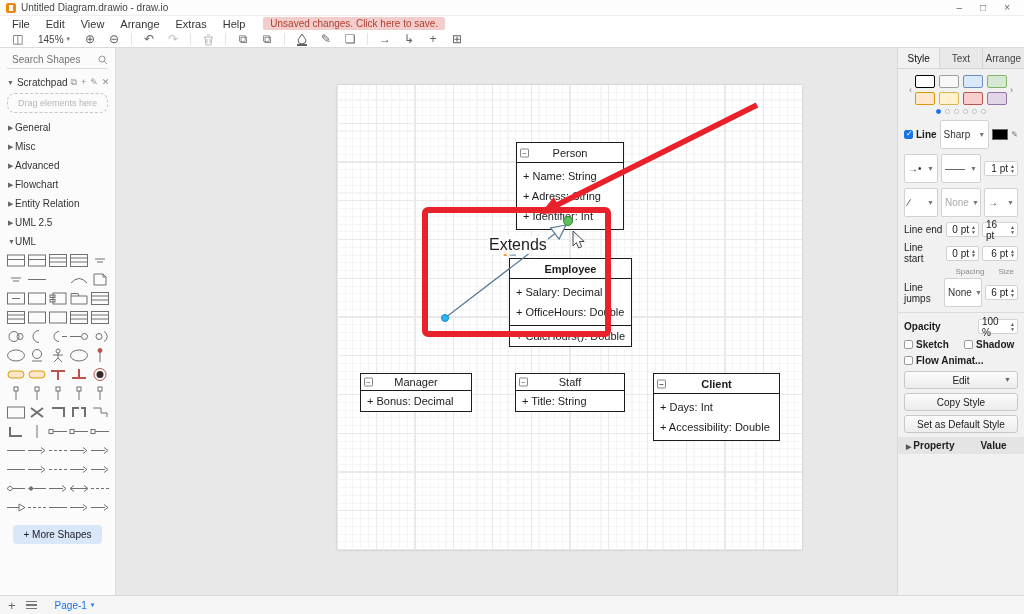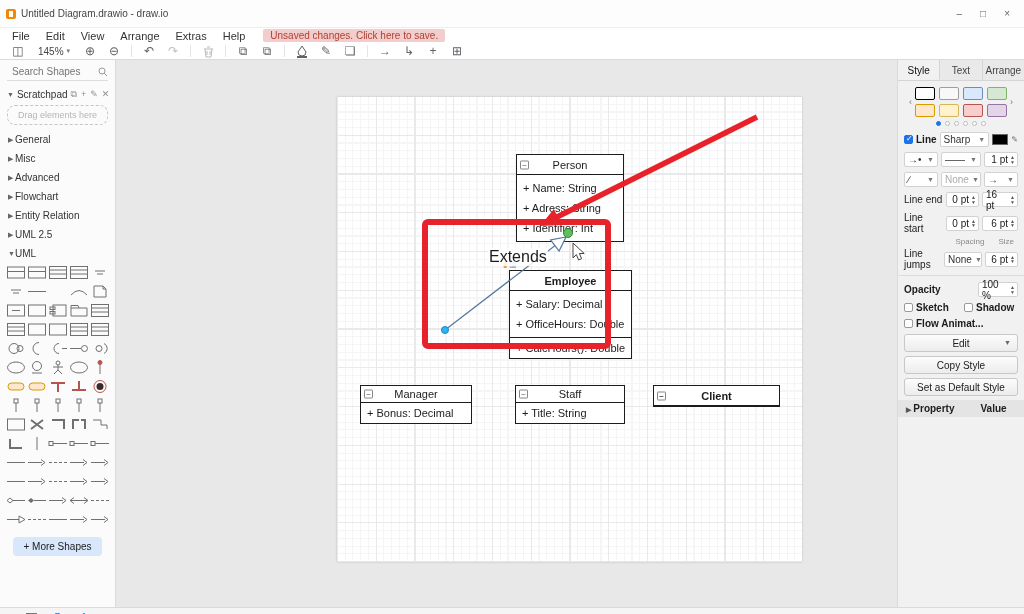--- a/index.html
+++ b/index.html
@@ -1,19 +1,19 @@
 <!DOCTYPE html>
 <html><head>
 <meta charset="utf-8">
 <style>
   * { margin:0; padding:0; box-sizing:border-box; }
   html,body { width:1024px; height:614px; overflow:hidden; font-family:"Liberation Sans",sans-serif; background:#fff; color:#333; }
 
   
-  .titlebar { height:28px; display:flex; align-items:center; background:#fdfdfd; border-bottom:1px solid #eee; padding:0 6px; font-size:10px; color:#444; }
+  .titlebar { height:16px; display:flex; align-items:center; background:#fdfdfd; border-bottom:1px solid #eee; padding:0 6px; font-size:10px; color:#444; }
   .app-logo { width:10px; height:10px; background:#f08705; border-radius:2px; margin-right:5px; position:relative; }
   .app-logo::after { content:""; position:absolute; left:3px; top:2px; width:4px; height:6px; background:#fff; }
   .win-controls { margin-left:auto; display:flex; gap:18px; color:#666; font-size:10px; padding-right:8px; }
   .win-controls span { cursor:default; }
 
   .menubar { height:15px; display:flex; align-items:center; background:#fff; padding:0 4px; font-size:11px; color:#333; }
   .menu-item { padding:0 8px; cursor:default; }
   .unsaved-badge { margin-left:10px; background:#f3cccc; color:#ae4132; font-size:10px; padding:1px 7px; border-radius:2px; }
 
   .toolbar { height:17px; display:flex; align-items:center; background:#fff; border-bottom:1px solid #dadada; padding:0 8px; gap:4px; font-size:12px; color:#5f6368; }
@@ -73,21 +73,21 @@
   .swatch-grid { display:grid; grid-template-columns:repeat(4,1fr); gap:4px; }
   .swatch { width:20px; height:13px; border-radius:2px; border:1px solid #999; cursor:default; }
   .dots { display:flex; justify-content:center; gap:4px; margin:4px 0 6px; }
   .dot { width:5px; height:5px; border-radius:50%; background:#fff; border:1px solid #bbb; cursor:default; }
   .dot.active { background:#1a73e8; border-color:#1a73e8; }
   .fp-row { display:flex; align-items:center; gap:3px; margin-bottom:5px; }
   .fp-row .grow { flex:1; }
   .cb { width:9px; height:9px; border:1px solid #9a9a9a; border-radius:2px; background:#fff; flex:0 0 auto; cursor:default; }
   .cb.checked { background:#1a73e8; border-color:#1a73e8; position:relative; }
   .cb.checked::after { content:"✓"; position:absolute; left:1px; top:-2px; color:#fff; font-size:8px; }
-  .dd { border:1px solid #d2d2d2; background:#fff; border-radius:2px; height:15px; display:flex; align-items:center; justify-content:space-between; padding:0 3px; cursor:default; min-width:30px; }
+  .dd { border:1px solid #d2d2d2; background:#fff; border-radius:2px; height:29px; display:flex; align-items:center; justify-content:space-between; padding:0 3px; cursor:default; min-width:30px; }
   .dd .v { color:#333; } .dd.muted .v { color:#aaa; }
   .dd .car { color:#777; font-size:7px; margin-left:3px; }
   .num { border:1px solid #d2d2d2; background:#fff; border-radius:2px; height:15px; display:flex; align-items:center; justify-content:flex-end; padding:0 2px 0 3px; gap:2px; cursor:default; }
   .spin { display:flex; flex-direction:column; font-size:5px; line-height:4.5px; color:#555; }
   .color-swatch { width:16px; height:11px; background:#000; border:1px solid #666; cursor:default; }
   .mini-pencil { font-size:8px; color:#777; }
   .fp-label { color:#1c1c1c; }
   .col-labels { display:flex; justify-content:flex-end; gap:14px; color:#8a8a8a; font-size:8px; margin:-2px 4px 2px 0; }
   .fp-div { border-top:1px solid #dcdcdc; margin:4px -6px 6px; }
   .fp-btn { border:1px solid #c8c8c8; background:linear-gradient(#fcfcfc,#ececec); border-radius:3px; text-align:center; padding:2.5px 0; margin-bottom:4px; cursor:default; position:relative; }
@@ -659,20 +659,24 @@
         <div class="uml-attrs" style="padding:0">
           <div>+ Title: String</div>
         </div>
       </div>
 
       <div class="uml-class" style="left:316px;top:288px;width:127px;">
         <div class="uml-title bold" style="height:20px">
           <span class="collapse-btn">−</span>
           <span>Client</span>
         </div>
+        <div class="uml-attrs">
+          <div>+ Days: Int</div>
+          <div>+ Accessibility: Double</div>
+        </div>
       </div>
 
       <div class="edge-label" style="left:151px;top:151px;">Extends</div>
       <div class="edge-warn" style="left:166px;top:164px;color:#e8a33d;">▮</div>
       <div class="edge-warn" style="left:172px;top:164px;color:#7d97ad;">▥</div>
 
       <svg class="overlay" viewBox="0 0 465 465">
 
         <line x1="108" y1="233" x2="224" y2="144" stroke="#567a9b" stroke-width="1.2"></line>
         <polygon points="229,140 222.1,154.1 213.6,142.9" fill="#ffffff" stroke="#567a9b" stroke-width="1.2"></polygon>

